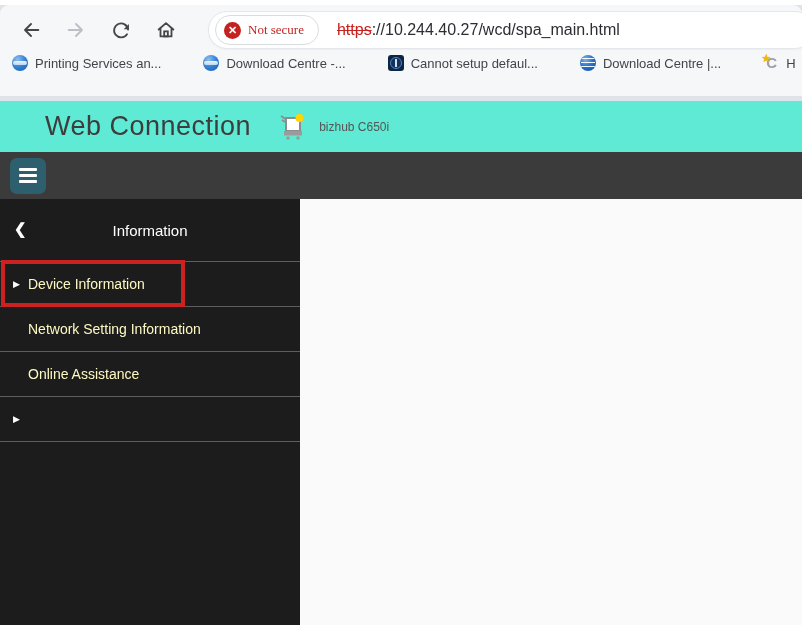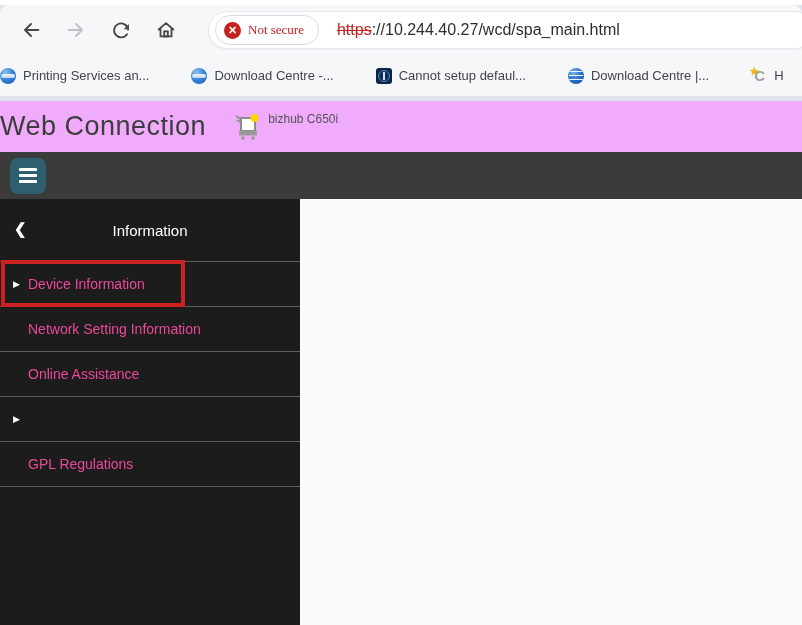--- a/index.html
+++ b/index.html
@@ -12,60 +12,60 @@
   .toolbar { height:50px; display:flex; align-items:center; padding-left:14px; }
   .tb-btn { width:34px; height:34px; margin-right:11px; display:flex; align-items:center; justify-content:center; border-radius:50%; flex:0 0 auto; }
   .tb-btn svg { display:block; }
   .addressbar { flex:1; height:38px; background:#ffffff; border:1px solid #e4e7ec; border-radius:19px; display:flex; align-items:center; padding:0 6px; margin-left:14px; margin-right:-12px; box-shadow:0 1px 2px rgba(0,0,0,.04); overflow:hidden; white-space:nowrap; }
   .chip { display:flex; align-items:center; gap:7px; height:30px; padding:0 14px 0 8px; background:#ffffff; border:1px solid #d8dbe0; border-radius:15px; flex:0 0 auto; }
   .chip-icon { width:17px; height:17px; border-radius:50%; background:#c5221f; color:#ffffff; font-size:11px; font-weight:bold; display:flex; align-items:center; justify-content:center; line-height:1; }
   .chip-text { color:#c5221f; font-size:13px;font-family:Liberation Serif, serif; }
   .url { margin-left:18px; font-size:16px; color:#2c2e33; }
   .url .scheme { color:#c5221f; text-decoration:line-through; }
 
-  .bookmarks { height:41px; display:flex; align-items:center; }
+  .bookmarks { height:41px; display:flex; align-items:flex-start; padding-left:12px; }
   .bm { display:flex; align-items:center; gap:7px; margin-right:42px; flex:0 0 auto; }
   .bm-label { font-size:13px; color:#41444a; }
   .fav { width:16px; height:16px; position:relative; flex:0 0 auto; }
   .fav-globe { border-radius:50%; background:radial-gradient(circle at 35% 28%, #8ec0ee 0%, #3a85d6 45%, #135ab2 100%); overflow:hidden; }
   .fav-globe::after { content:""; position:absolute; left:1px; right:1px; top:6px; height:4px; background:linear-gradient(#eaf3fc,#bcd8f2); border-radius:2px; }
   .fav-globe-striped { border-radius:50%; background:radial-gradient(circle at 35% 28%, #7db4e8 0%, #2a74c9 45%, #0d4ea6 100%); overflow:hidden; }
   .fav-globe-striped::after { content:""; position:absolute; left:1px; right:1px; top:3px; height:10px;
      background:repeating-linear-gradient(to bottom, rgba(255,255,255,.95) 0 1.5px, rgba(255,255,255,0) 1.5px 4px); border-radius:2px; }
   .fav-navy { border-radius:3px; background:#0c2643; display:flex; align-items:center; justify-content:center; }
   .fav-navy::before { content:""; width:10px; height:10px; border-radius:50%; border:1.5px solid #4e86c8; background:#123059; }
   .fav-navy::after { content:""; position:absolute; width:2px; height:8px; background:#cfe0f2; left:7px; top:4px; }
   .fav-starc { }
   .fav-starc .c { position:absolute; left:3px; top:-1px; font-size:15px; font-weight:bold; color:#9aa0a6; }
   .fav-starc .star { position:absolute; left:-2px; top:-3px; font-size:11px; color:#f2b90d; text-shadow:0 0 1px #d99a00; }
 
   
-  .logo-band { height:51px; background:#f0abfc; display:flex; align-items:center; }
+  .logo-band { height:51px; background:#5eead4; display:flex; align-items:center; padding-left:45px; }
   .logo { font-size:27px; color:#3d3d3d; letter-spacing:.5px; font-weight:400; transform:scaleY(1.05); }
-  .printer { margin-left:28px; display:flex; align-items:flex-start; gap:7px; }
+  .printer { margin-left:28px; display:flex; align-items:center; gap:13px; }
   .device-name { font-size:12px; color:#555; }
 
   
   .app-header { height:47px; background:#3b3b3b; display:flex; align-items:center; padding-left:10px; }
   .hamburger { width:36px; height:36px; background:#2e5f6f; border-radius:7px; display:flex; flex-direction:column; justify-content:center; align-items:center; gap:3.5px; cursor:pointer; }
   .hamburger span { width:18px; height:2.6px; background:#ffffff; border-radius:1px; }
 
   
   .content { display:flex; height:431px; }
   .sidebar { width:300px; background:#1c1c1c; color:#ffffff; flex:0 0 auto; }
   .main { flex:1; background:#fafafa; }
 
   .sb-header { height:62px; position:relative; display:flex; align-items:center; justify-content:center; }
   .sb-chevron { position:absolute; left:14px; top:21px; font-size:15px; color:#ffffff; font-weight:bold; cursor:pointer; }
   .sb-title { font-size:15px; font-weight:normal; color:#ffffff; }
 
   .sb-nav { border-top:1px solid #5e5e5e; }
   .sb-item { height:45px; position:relative; display:flex; align-items:center; border-bottom:1px solid #5e5e5e; cursor:pointer; }
   .sb-item .arrow { position:absolute; left:13px; font-size:9px; color:#ffffff; }
-  .sb-item .lbl { margin-left:28px; font-size:14px; color:#ec4899; }
+  .sb-item .lbl { margin-left:28px; font-size:14px; color:#fef9c3; }
   .hl-box { position:absolute; left:1px; top:-2px; width:184px; height:47px; border:4px solid #cc2121; pointer-events:none; z-index:3; }
 </style>
 </head>
 <body>
 
 <div class="browser">
   <div class="chrome-body">
     <div class="toolbar">
       <div class="tb-btn">
         <svg width="22" height="22" viewBox="0 0 24 24">
@@ -164,19 +164,16 @@
       </div>
       <div class="sb-item">
         <span class="lbl">Network Setting Information</span>
       </div>
       <div class="sb-item">
         <span class="lbl">Online Assistance</span>
       </div>
       <div class="sb-item">
         <span class="arrow">▶</span>
       </div>
-      <div class="sb-item">
-        <span class="lbl">GPL Regulations</span>
-      </div>
     </nav>
   </aside>
   <main class="main"></main>
 </div>
 
 </body></html>

